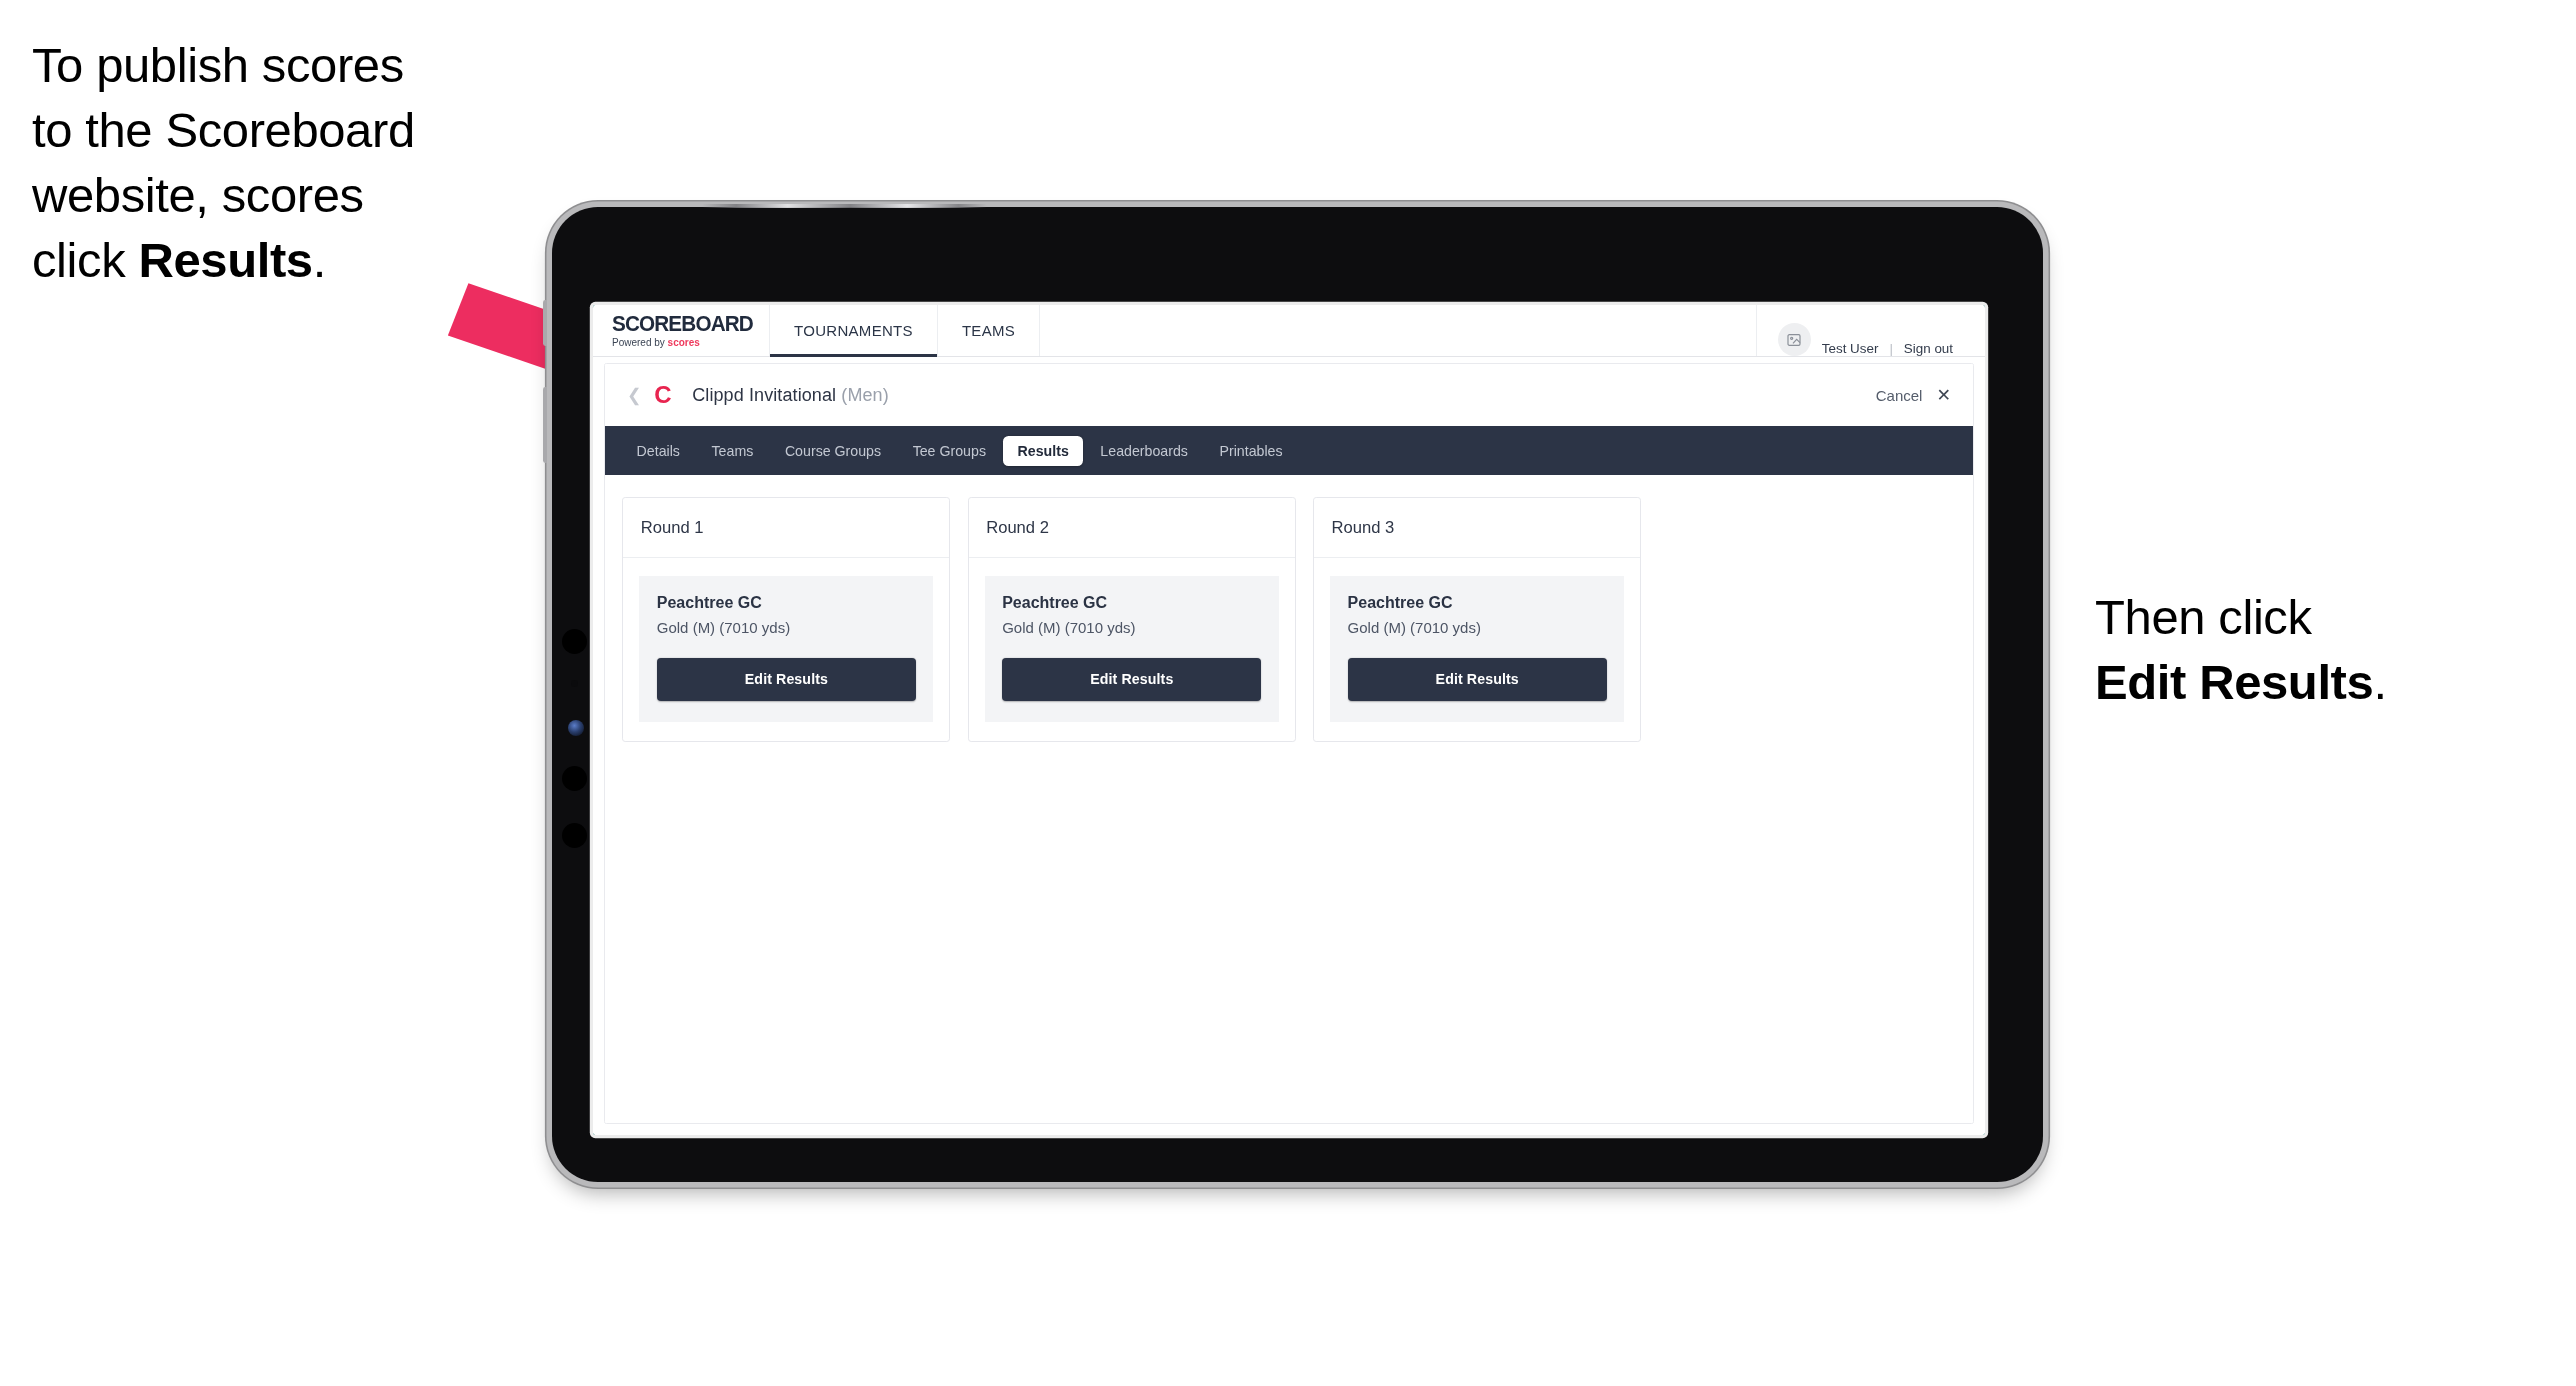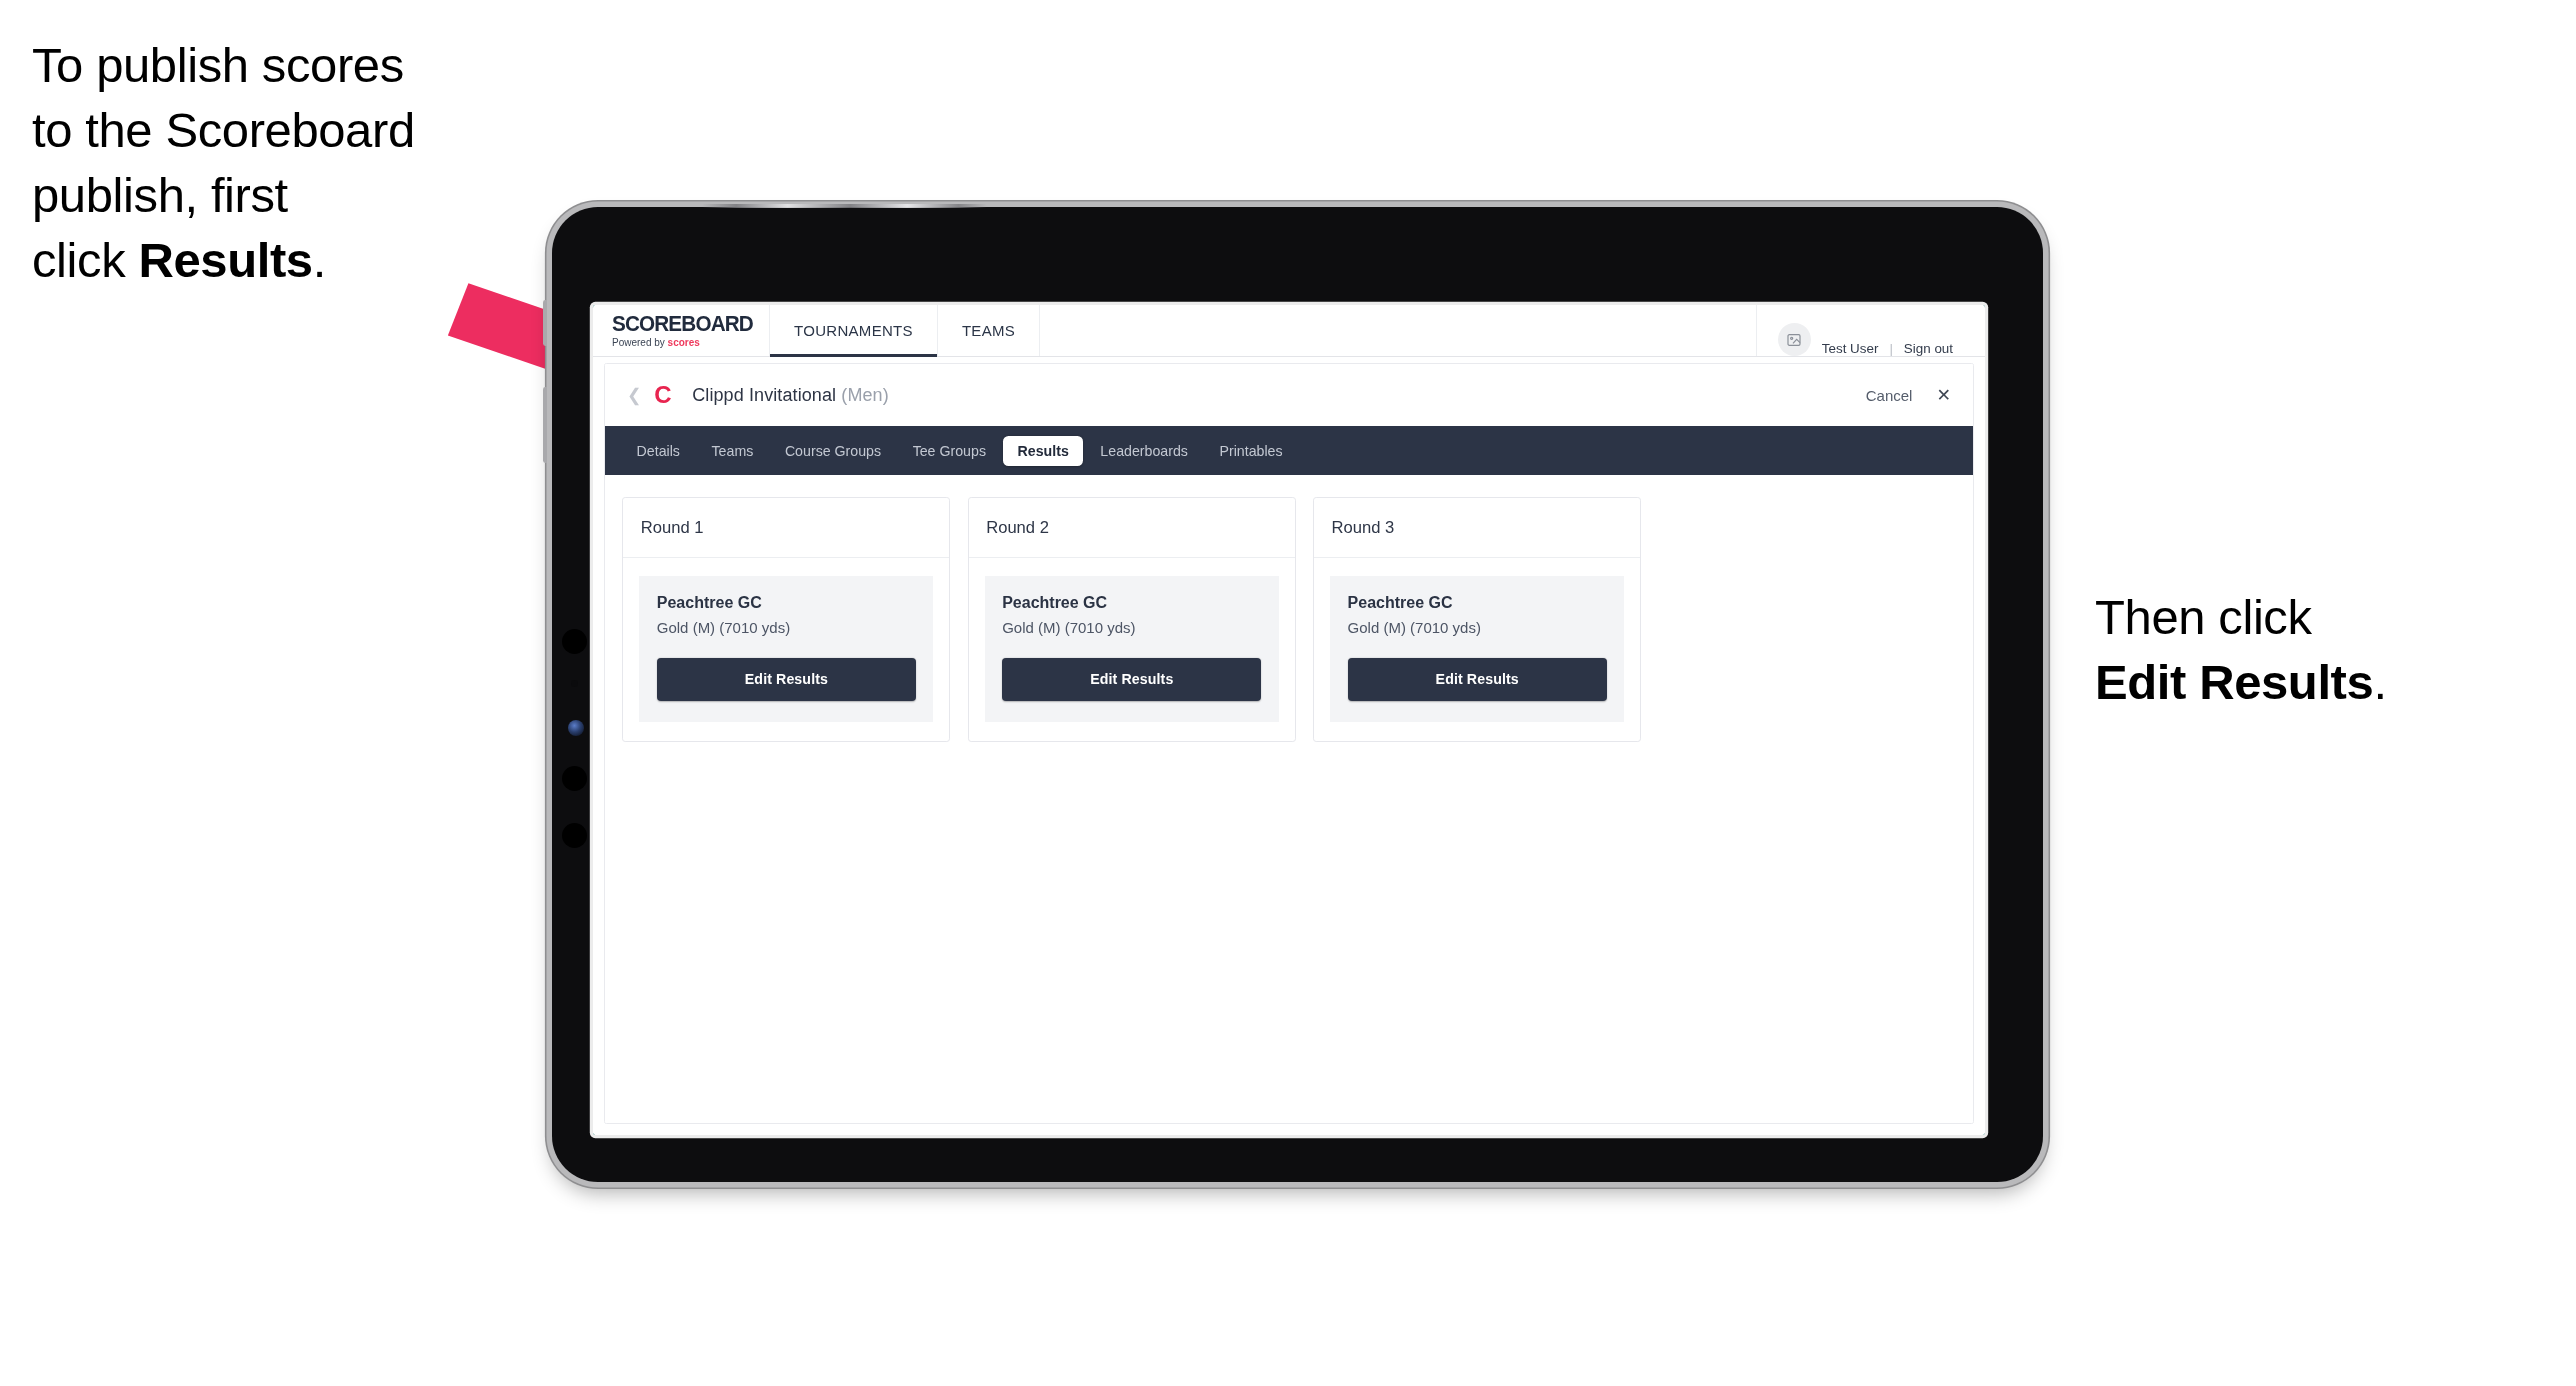--- a/index.html
+++ b/index.html
@@ -238,21 +238,21 @@
   #tournament-title {
     font-size: 18px;
     color: #2d3444;
     letter-spacing: 0.1px;
   }
   #tournament-title .gender-suffix { color: #9aa0ab; }
   #tournament-bar-spacer { flex: 1; }
   #cancel-button {
     display: flex;
     align-items: center;
-    gap: 24px;
+    gap: 14px;
     font-size: 15px;
     color: #555d6b;
     cursor: pointer;
     text-align: center;
   }
   #cancel-x-icon { font-size: 17.4px; color: #3f4754; line-height: 1; }
 
   
   #section-tabbar {
     height: 49px;
@@ -339,21 +339,21 @@
     cursor: pointer;
     box-shadow: 0 0.8px 1.6px rgba(0,0,0,0.28);
     letter-spacing: 0.1px;
   }
 </style>
 </head>
 <body>
 
 <div id="annotation-left" class="annotation"><span>To publish scores</span>
 <span>to the Scoreboard</span>
-<span>publish, first</span>
+<span>website, scores</span>
 <span>click </span><span class="em">Results</span><span>.</span></div>
 
 <div id="annotation-right" class="annotation"><span>Then click</span>
 <span class="em">Edit Results</span><span>.</span></div>
 
 <svg class="arrow-layer" viewBox="0 0 3256 1752" xmlns="http://www.w3.org/2000/svg">
 
   <g>
     <polygon points="592,358 1143,547 1116,613 566,424" fill="#ed2d60"></polygon>
     <polygon points="1185,600 1090,517 1155,492 1111,606" fill="#ed2d60"></polygon>

